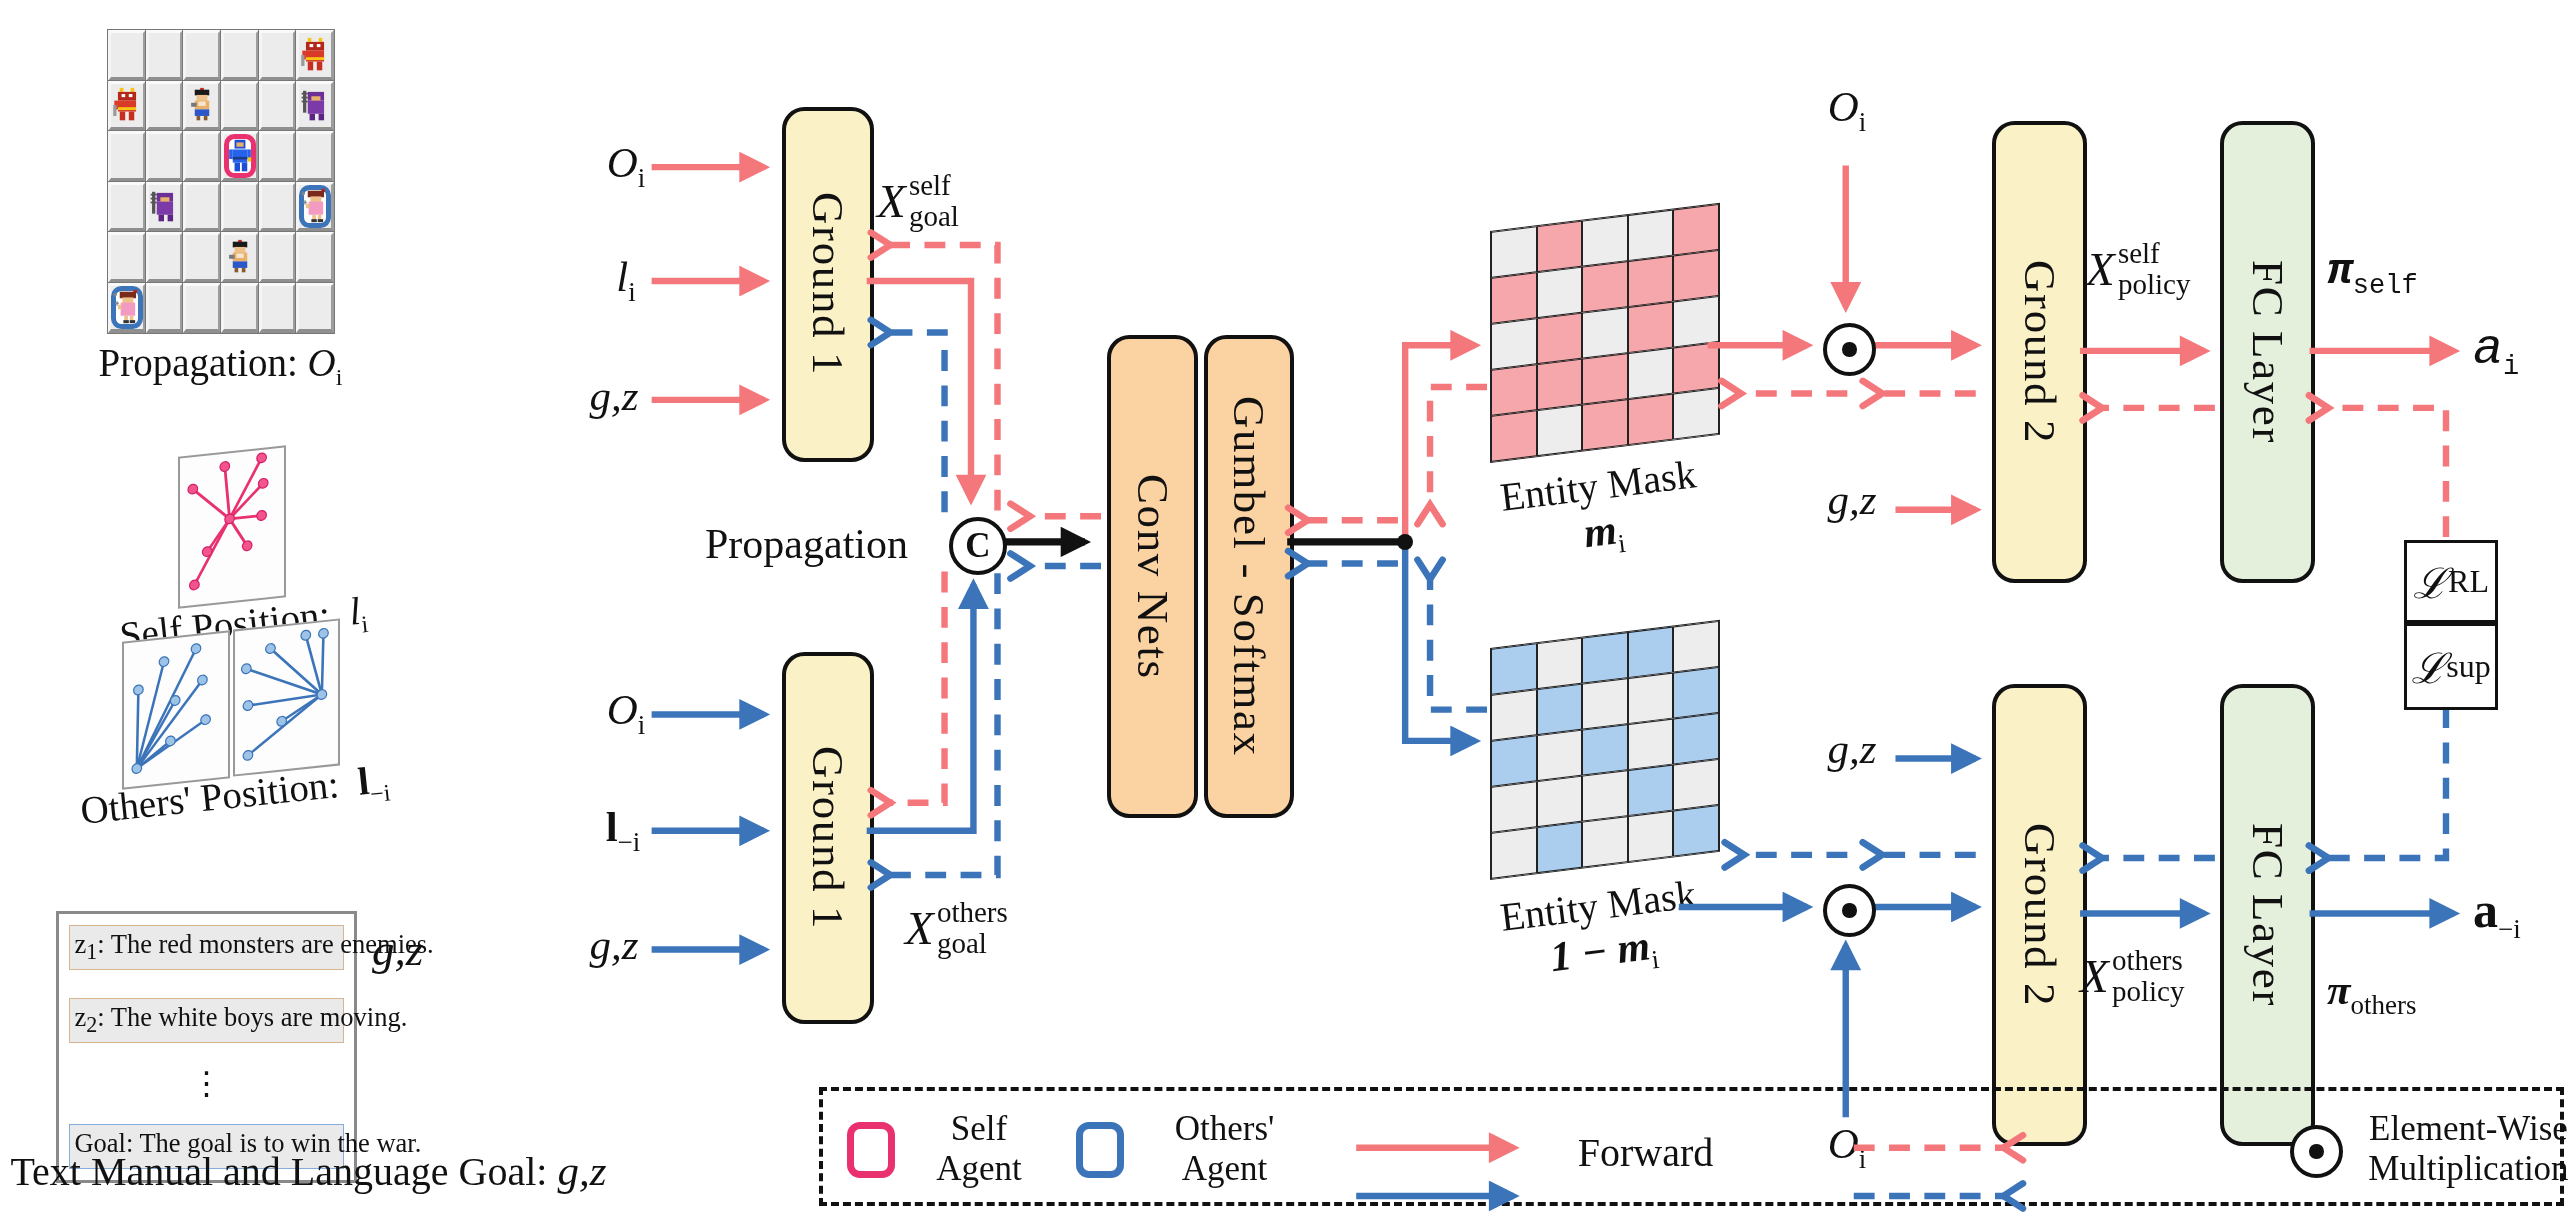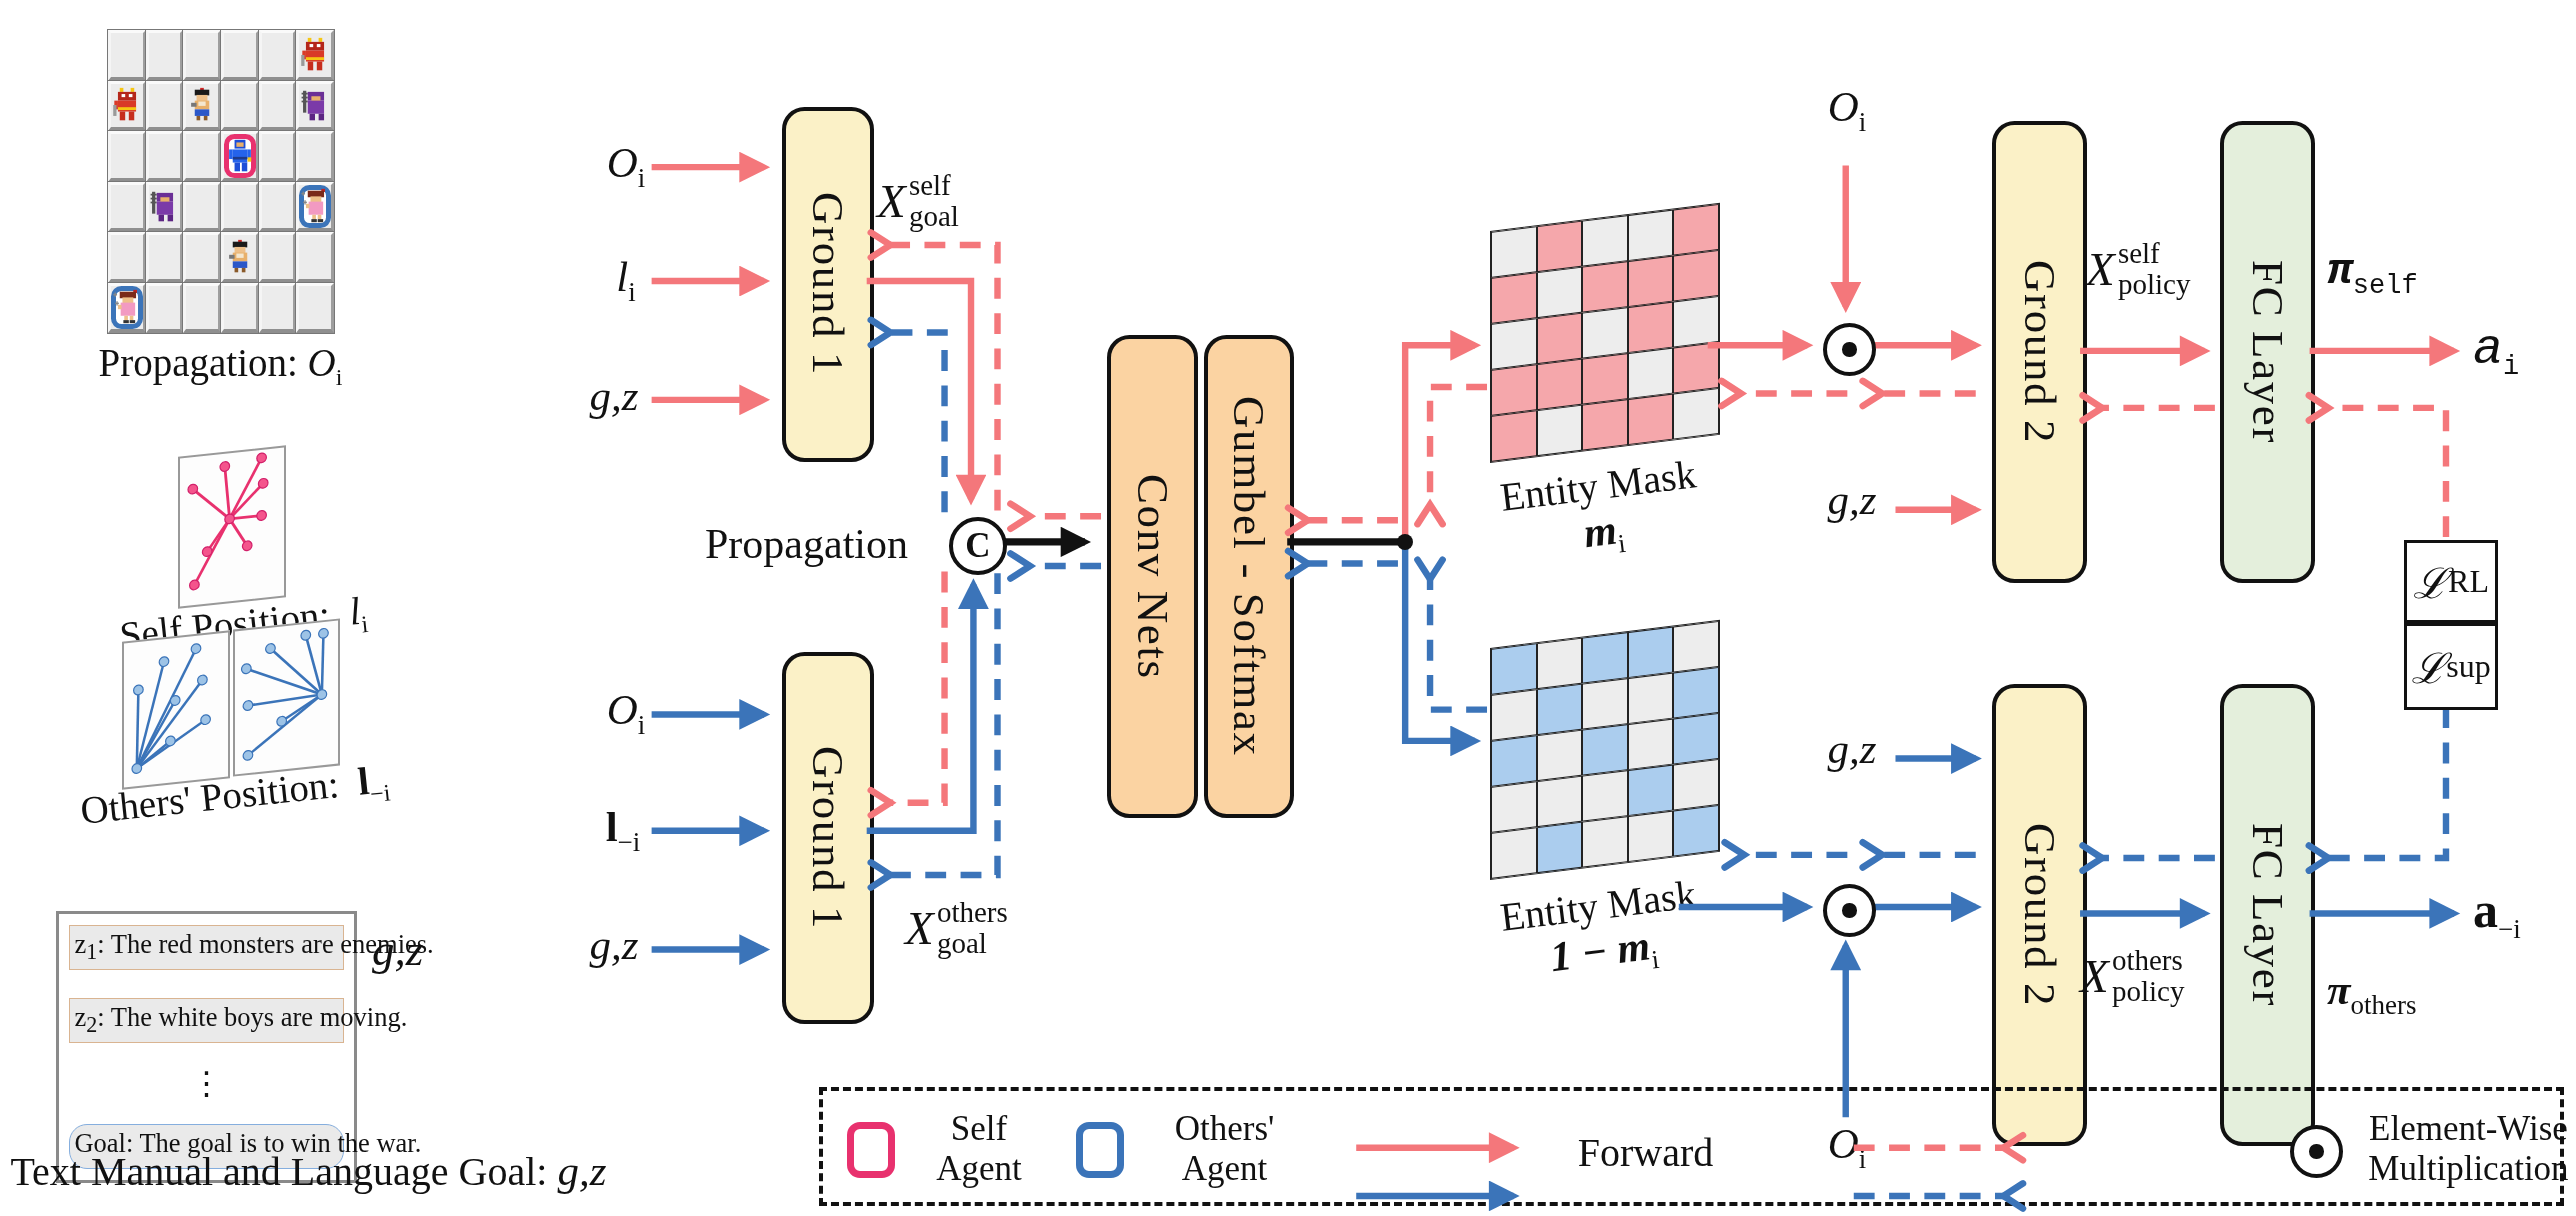--- a/index.html
+++ b/index.html
@@ -45,21 +45,21 @@
     transform:skewY(-7deg);transform-origin:top left;border:1.6px solid #222;z-index:2;}
   .mcell{border:1.6px solid #222;box-sizing:border-box;height:46px;background:#ededed;}
   .mask[data-mask="top"] .mcell.on{background:#f5a7ab;}
   .mask[data-mask="bottom"] .mcell.on{background:#abcdee;}
   .masklbl{position:absolute;text-align:center;transform:rotate(-7deg);font-size:40px;line-height:1.1;z-index:1;}
   .masklbl .mm{font-size:42px;}
   
   #manual-box{position:absolute;left:56px;top:911px;width:301px;height:272px;border:3.2px solid #8a8a8a;background:#fff;
     display:flex;flex-direction:column;justify-content:space-between;padding:11.2px 9.6px;box-sizing:border-box;}
   .mrow{background:#eaeaea;border:1.6px solid #d9b491;font-size:26.5px;padding:3.2px 4.8px;white-space:nowrap;}
-  .mrow.goal{border-color:#85aede;border-radius:18px;}
+  .mrow.goal{border-color:#85aede;}
   .mdots{text-align:center;font-size:32px;line-height:0.8;}
   
   .lossbox{position:absolute;border:3.2px solid #111;background:#fff;display:flex;align-items:center;justify-content:center;
     font-size:42px;z-index:3;}
   .lossbox sub{font-size:32px;}
   
   #legend{position:absolute;left:819px;top:1087px;width:1745px;height:119px;border:4px dashed #111;box-sizing:border-box;}
   .lg2{position:absolute;font-size:35px;line-height:1.15;text-align:center;white-space:nowrap;}
   .swatch{position:absolute;width:48px;height:56px;border-radius:13px;background:#fff;box-sizing:border-box;}
   svg.overlay{position:absolute;left:0;top:0;z-index:2;pointer-events:none;}

